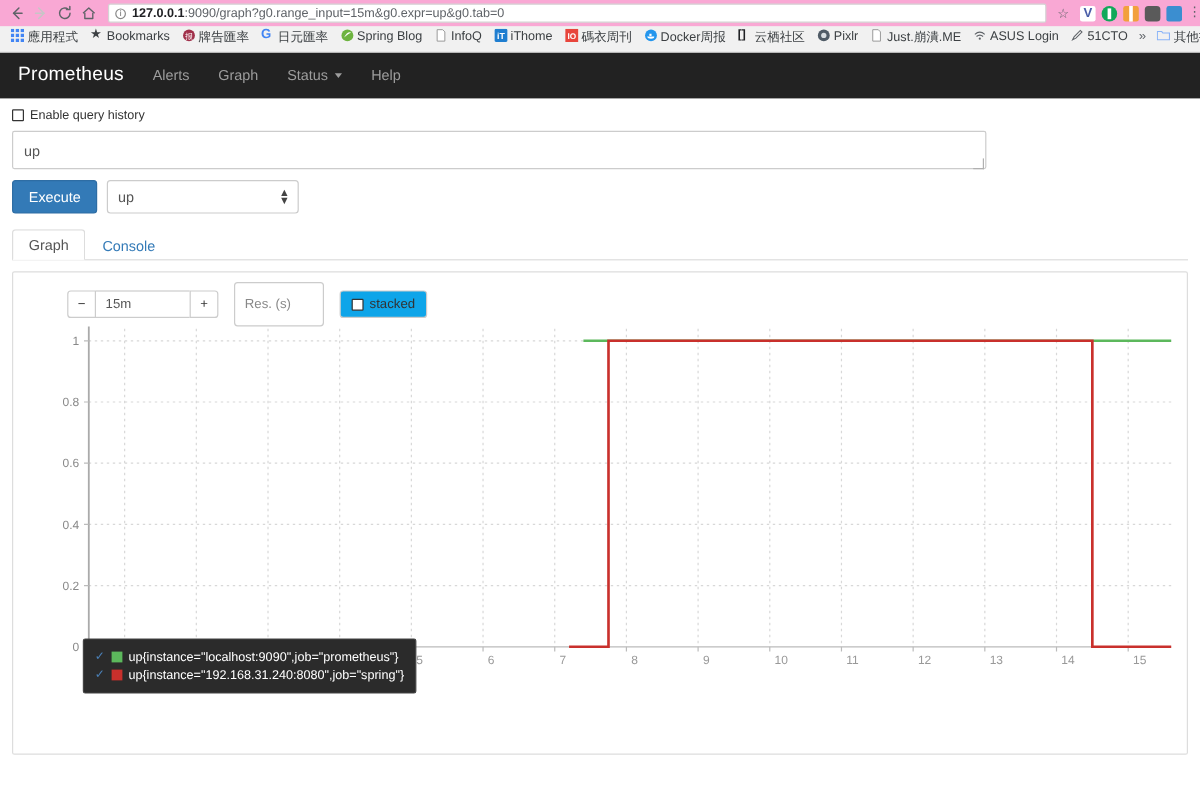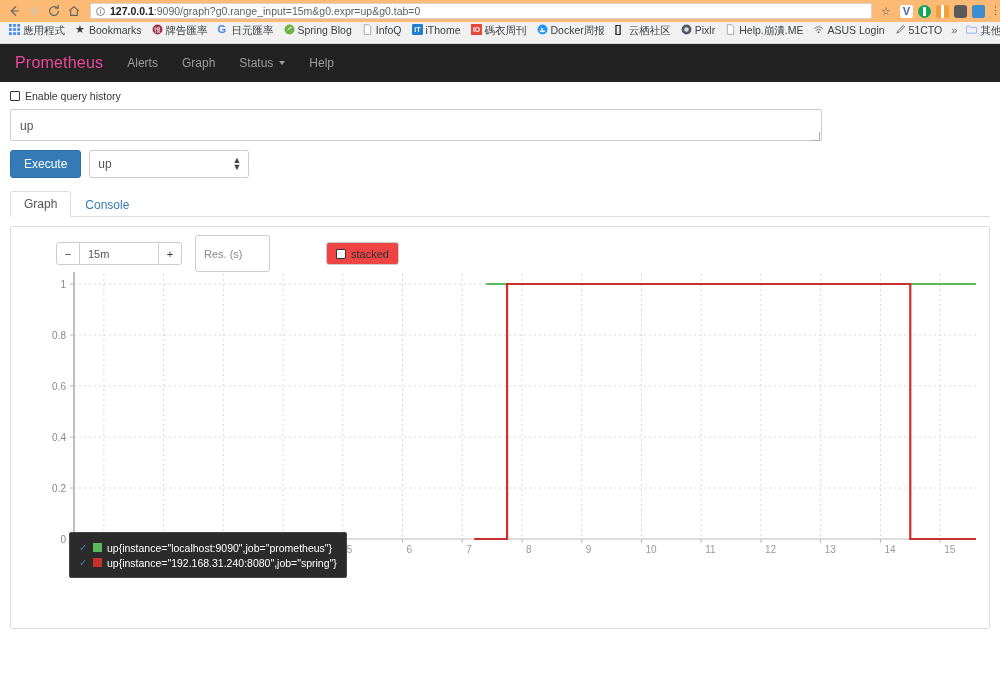--- a/index.html
+++ b/index.html
@@ -15,21 +15,21 @@
   
   #browser-chrome {
     width: 1000px;
     background: #f1f1f1;
   }
   #url-bar-row {
     height: 22px;
     display: flex;
     align-items: center;
     padding: 0 4px;
-    background: #fdba74;
+    background: #f9a8d4;
   }
   .nav-btn {
     width: 20px; height: 20px;
     display: flex; align-items: center; justify-content: center;
     color: #5f6368;
     font-size: 13px;
     flex: 0 0 auto;
   }
   .nav-btn.disabled { color: #c6c6c6; }
   .nav-btn svg { display:block; }
@@ -98,21 +98,21 @@
 
   
   #prom-navbar {
     height: 38px;
     background: #222222;
     display: flex;
     align-items: center;
     padding: 0 10px;
   }
   #prom-brand {
-    color: #ec4899;
+    color: #ffffff;
     font-size: 16px;
     padding: 0 12px 0 5px;
     letter-spacing: 0.2px;
   }
   .nav-link {
     color: #9d9d9d;
     font-size: 12px;
     padding: 0 12px;
     text-decoration: none;
     display: flex;
@@ -304,27 +304,26 @@
     color: #888;
     padding: 0 8px;
     display: flex; align-items: center;
     font-family: "Liberation Sans", sans-serif;
     outline: none;
   }
   #stacked-box {
     height: 23px;
     border: 1px solid #ccc;
     border-radius: 3px;
-    background: #ef4444;
+    background: #0ea5e9;
     font-size: 11px;
     color: #333;
     padding: 0 9px;
     display: flex; align-items: center; gap: 5px;
     cursor: pointer;
-    margin-left: 43px;
   }
 
   
   #plot-area {
     position: absolute;
     left: 0; top: 40px;
     width: 100%;
     height: 320px;
   }
   #plot-svg { display: block; }
@@ -519,21 +518,21 @@
       </span>
       <span>Pixlr</span>
     </div>
 
     <div class="bm">
       <span class="bm-ico">
         <svg width="11" height="11" viewBox="0 0 12 12">
             <path d="M2.5 0.8 H7.5 L9.5 2.8 V11.2 H2.5Z" fill="#fff" stroke="#999" stroke-width="0.9"></path>
           </svg>
       </span>
-      <span>Help.崩潰.ME</span>
+      <span>Just.崩潰.ME</span>
     </div>
 
     <div class="bm">
       <span class="bm-ico">
         <svg width="11" height="11" viewBox="0 0 12 12">
             <g stroke="#5f6368" stroke-width="1" fill="none">
               <path d="M1.5 5 Q6 1 10.5 5"></path>
               <path d="M3 7 Q6 4.5 9 7"></path>
             </g>
             <circle cx="6" cy="9" r="1" fill="#5f6368"></circle>

